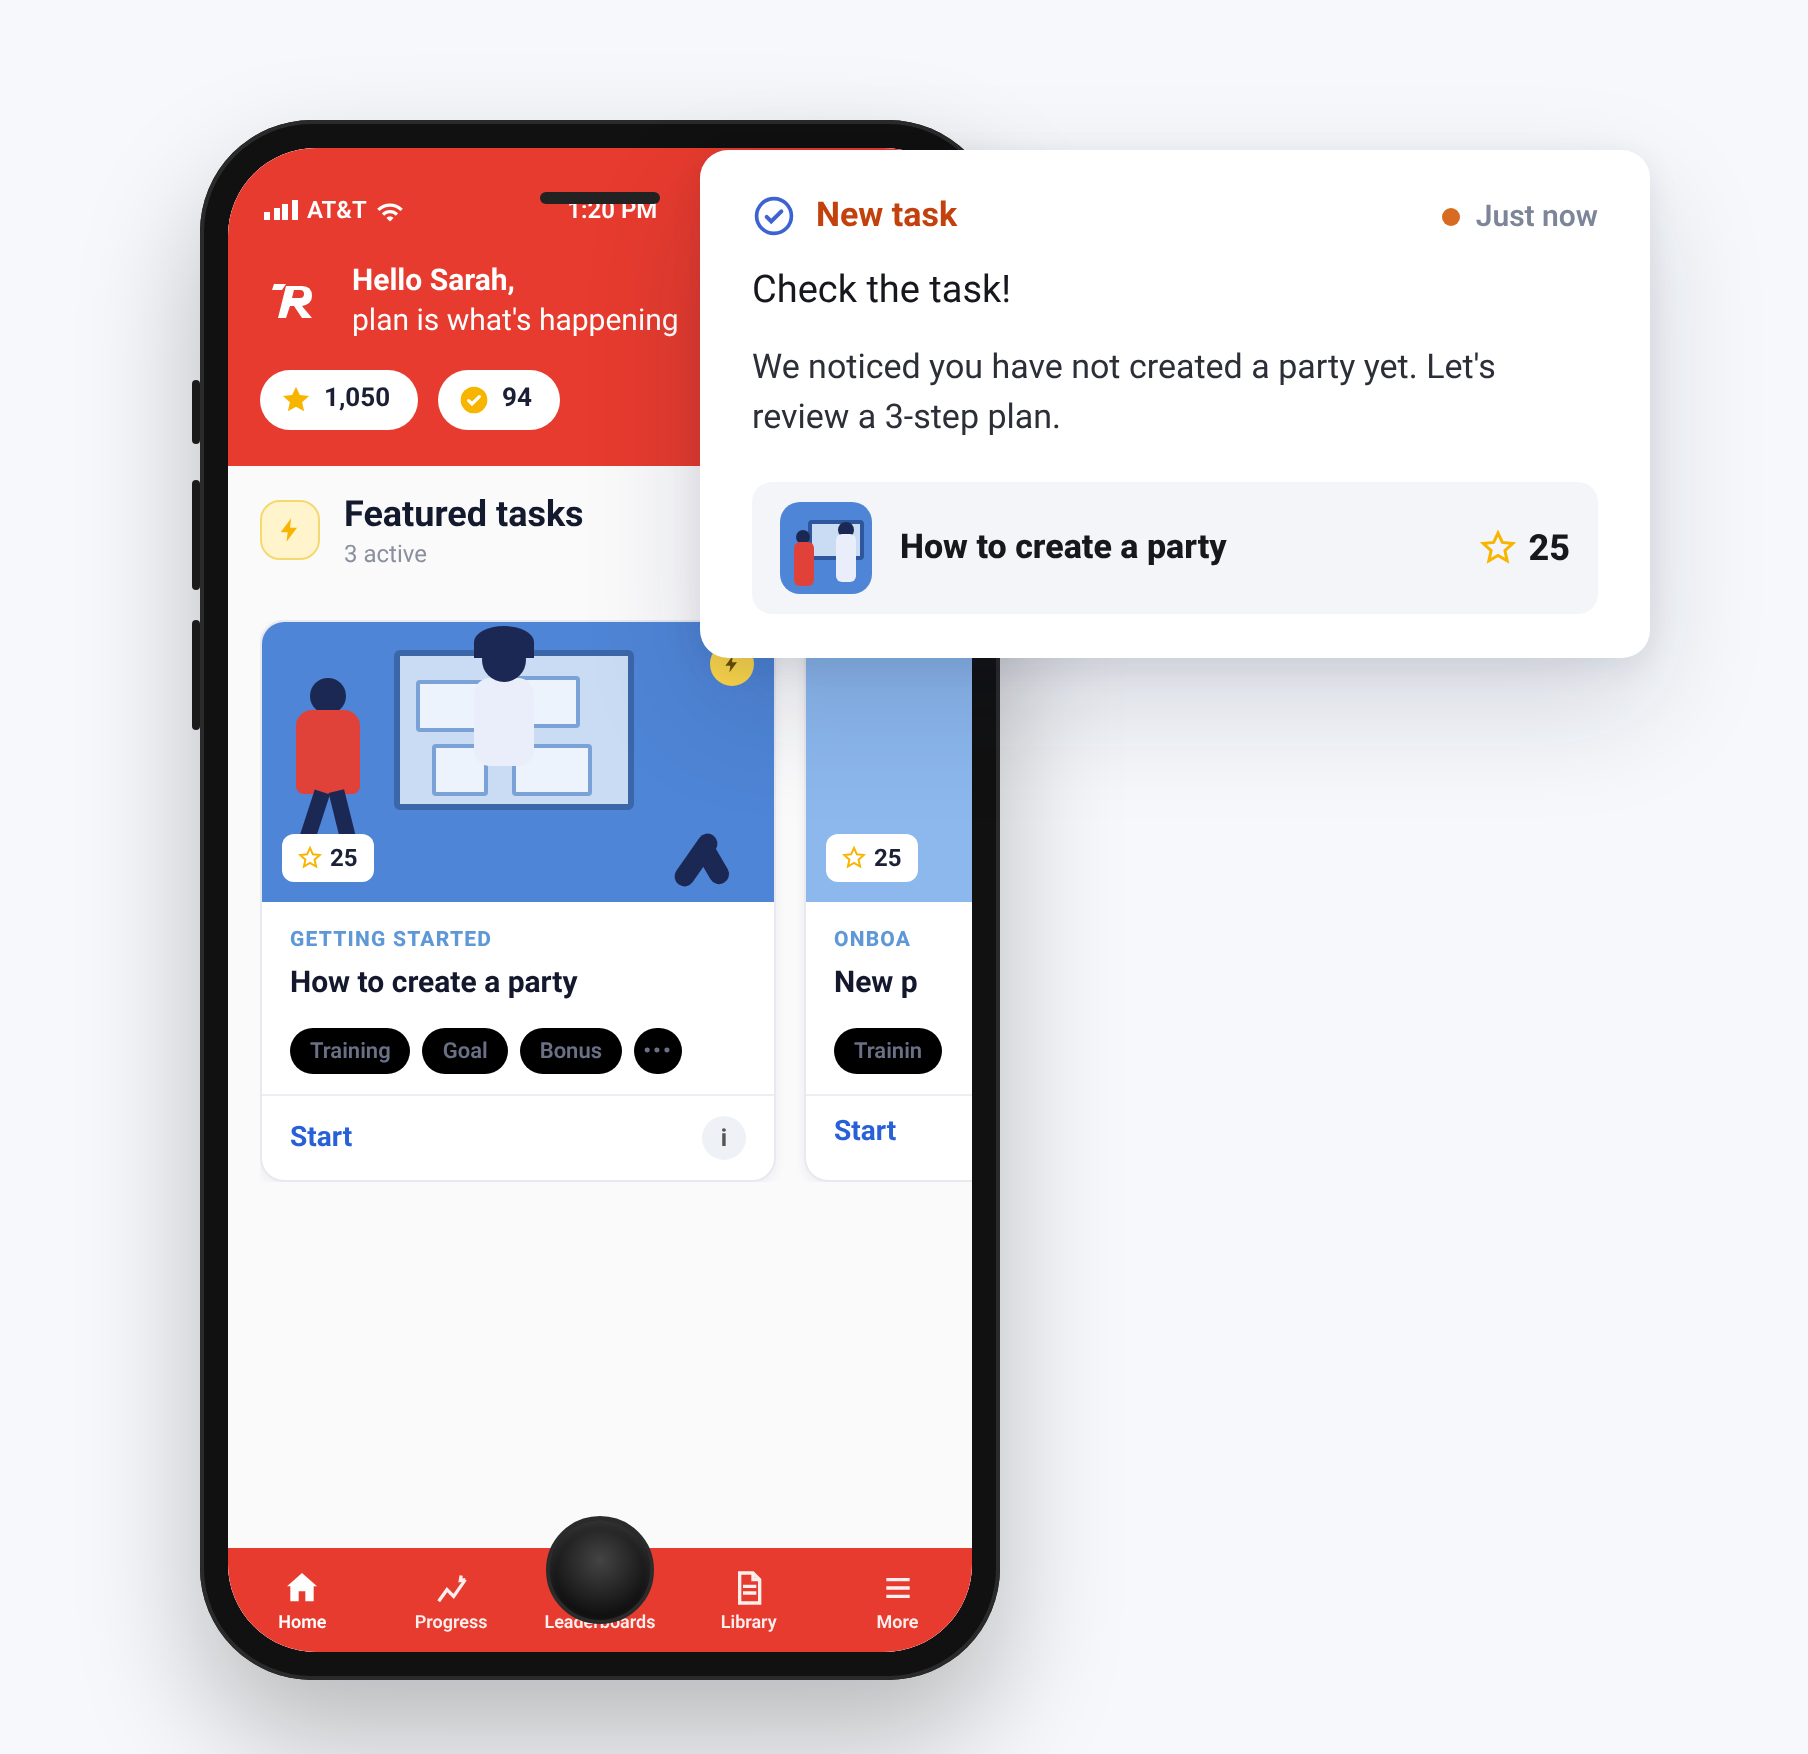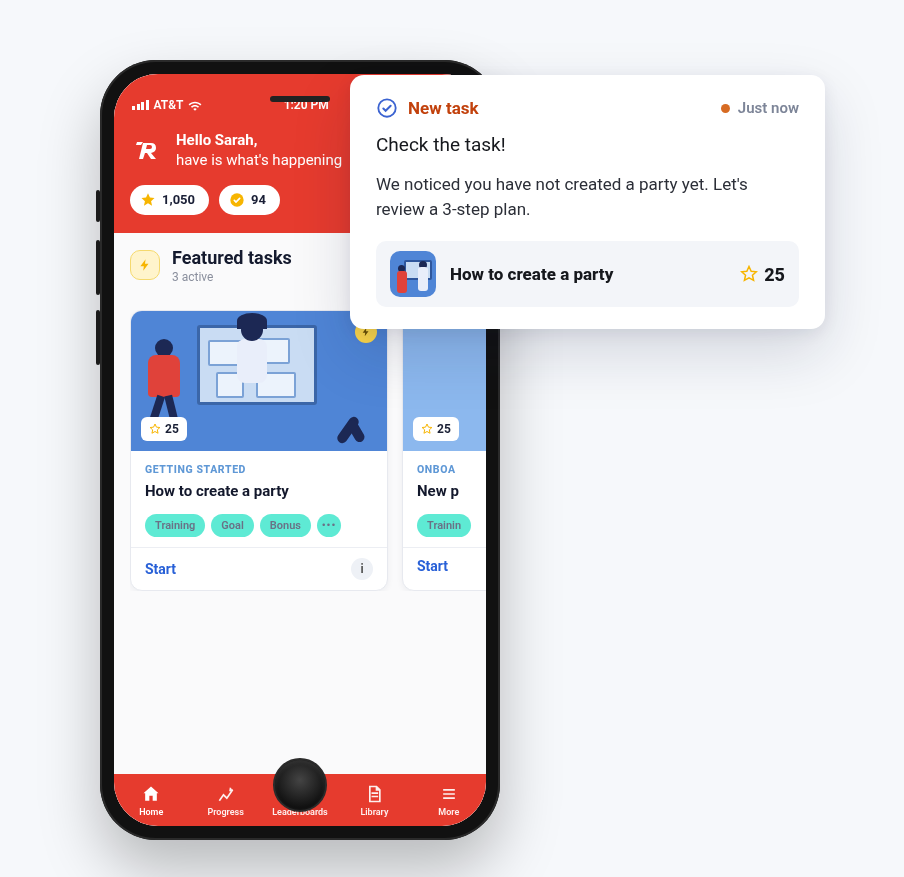--- a/index.html
+++ b/index.html
@@ -129,21 +129,21 @@
   .illus .bolt-sm {
     position:absolute; right:10px; top:10px; width:22px; height:22px; border-radius:50%;
     background:#ffd94a; display:flex; align-items:center; justify-content:center;
   }
   .card2 .illus { background:#8cb8ee; }
   .card-body { padding:12px 14px 10px; }
   .eyebrow { font-size:10.5px; letter-spacing:0.6px; font-weight:800; color:#5f98d6; }
   .card-title { font-size:15px; font-weight:700; color:#13182c; margin-top:6px; }
   .tags { display:flex; gap:6px; margin-top:14px; flex-wrap:wrap;}
   .tag {
-    background:#5eead4; color:#6a7186; font-size:11px; font-weight:600;
+    background:#000000; color:#6a7186; font-size:11px; font-weight:600;
     padding:5px 10px; border-radius:12px;
   }
   .tag.more { width:24px; padding:5px 0; text-align:center; letter-spacing:1px;}
   .card-footer {
     border-top:1px solid #eceef3;
     display:flex; align-items:center; justify-content:space-between;
     padding:10px 14px;
   }
   .card-footer .start { color:#2860d7; font-weight:700; font-size:14px; }
   .info-dot {
@@ -252,21 +252,21 @@
           <div class="logo-box">
             <svg width="26" height="26" viewBox="0 0 26 26">
                 <path d="M5 22 L9 6 L17 6 Q22 6 22 11 Q22 15 17 16 L22 22 L17 22 L13 16 L11 16 L9 22 Z M12 12 L16 12 Q18 12 18 10 Q18 8 16 8 L13 8 Z" fill="#fff"></path>
                 <path d="M3 5 L9 5 L7 8 L2 8 Z" fill="#fff"></path>
               </svg>
           </div>
           <div class="hero-text">
             <span class="name">
               <span>Hello </span><span>Sarah</span><span>,</span>
             </span><br>
-            <span>have is what's happening</span>
+            <span>plan is what's happening</span>
           </div>
         </div>
         <div class="stat-pills">
           <div class="pill">
             <svg class="icn" viewBox="0 0 24 24">
                 <path fill="#f7b500" d="M12 2l2.9 6.3 6.9.7-5.2 4.7 1.5 6.8L12 17l-6.1 3.5 1.5-6.8L2.2 9l6.9-.7L12 2z"></path>
               </svg>
             <span>1,050</span>
           </div>
           <div class="pill">

